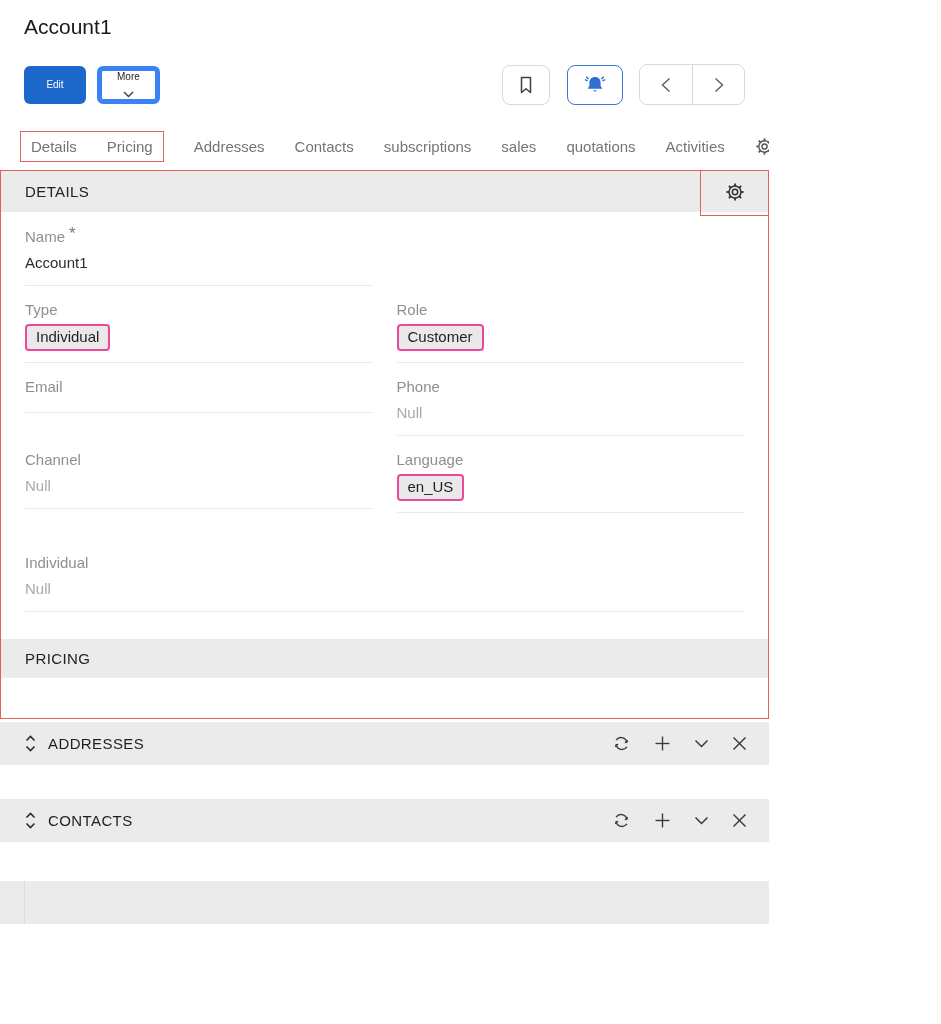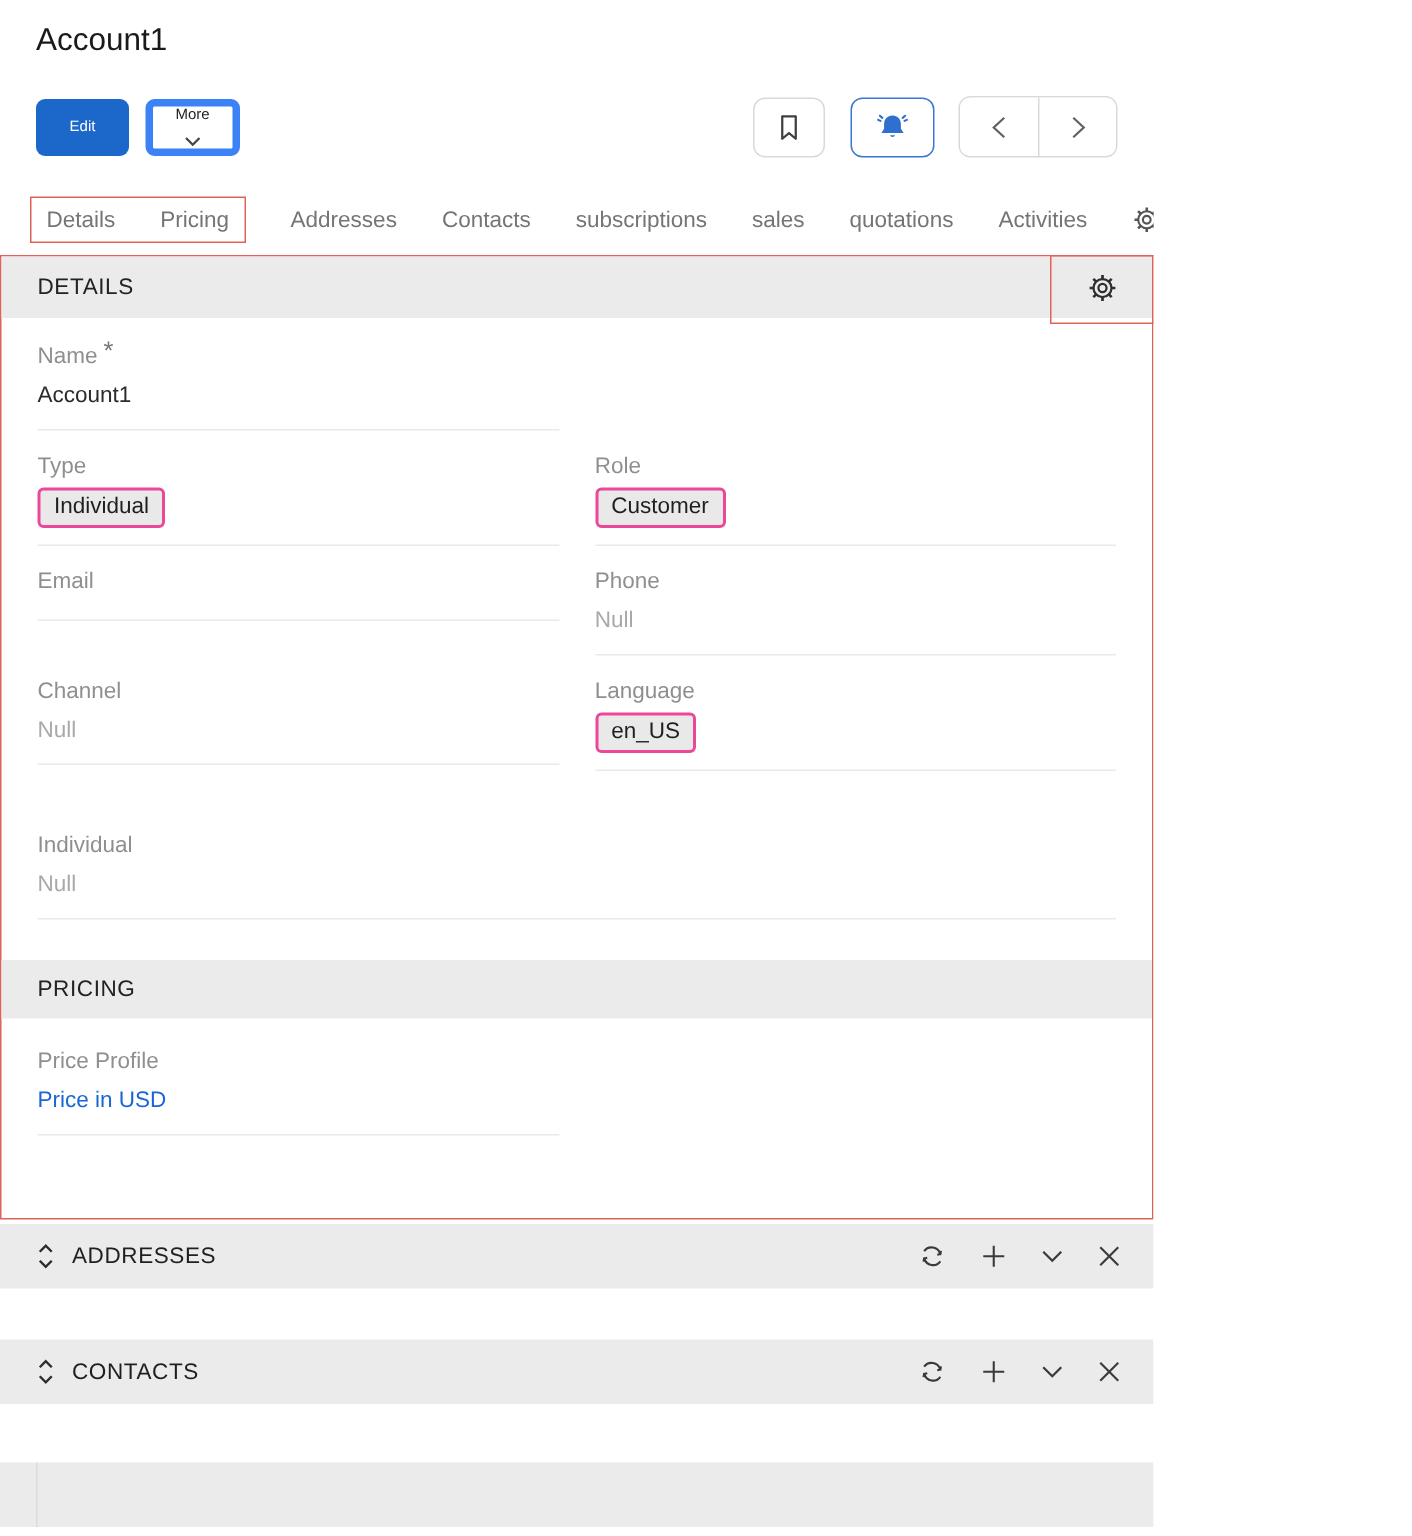--- a/index.html
+++ b/index.html
@@ -224,31 +224,20 @@
           <span class="f-label">Individual</span>
           <div class="f-value muted">Null</div>
         </div>
       </div>
     </div>
 
     <div class="section-head pricing-head">
       <span>PRICING</span>
     </div>
 
-    <div class="fields pricing-fields">
-      <div class="cell">
-        <div class="cell-inner">
-          <span class="f-label">Price Profile</span>
-          <div class="f-value"><a class="link">Price in USD</a></div>
-        </div>
-      </div>
-      <div class="cell no-border">
-          <div class="cell-inner"></div>
-        </div>
-    </div>
   </section>
 
   <div class="rel-panel addresses">
     <div class="rel-left">
       <button class="collapse-btn">
         <svg width="13" height="19" viewBox="0 0 13 19">
             <polyline points="2.5 6.5 6.5 2.5 10.5 6.5" fill="none" stroke="currentColor" stroke-width="1.6"></polyline>
             <polyline points="2.5 12.5 6.5 16.5 10.5 12.5" fill="none" stroke="currentColor" stroke-width="1.6"></polyline>
           </svg>
       </button>

